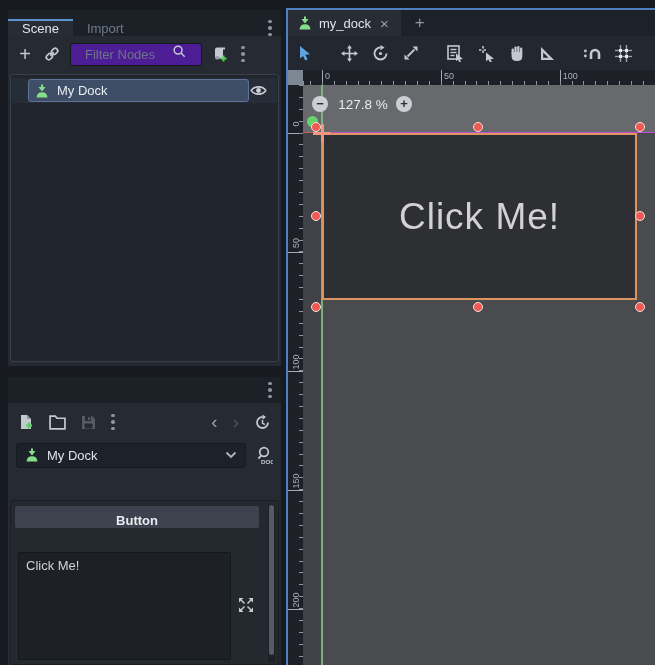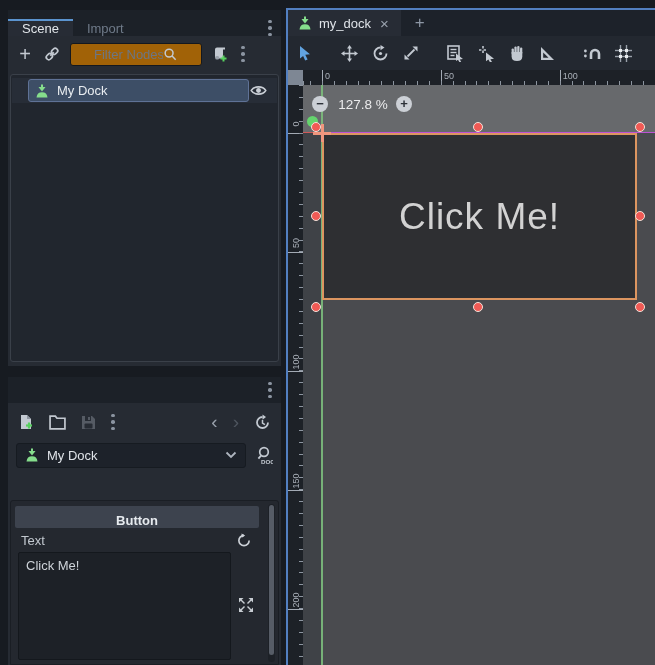--- a/index.html
+++ b/index.html
@@ -11,21 +11,21 @@
     position:relative;
   }
 
   
   .tabbar { position:absolute; left:8px; width:273px; height:26px; background:#1c2128; display:flex; align-items:stretch; }
   .tab { display:flex; align-items:center; padding:0 14px; color:#6f7a89; position:relative; }
   .tab.active { background:#272c35; color:#e2e6ea; border-top:2px solid #5b94cf; }
   .dots3 { width:4px; display:flex; flex-direction:column; justify-content:center; gap:3px; }
   .dots3 i { width:3.5px; height:3.5px; border-radius:50%; background:#8b94a1; display:block; }
   .panel { position:absolute; left:8px; width:273px; background:#262b33; }
-  .field { background:#a16207; border:1px solid #14181e; border-radius:3px; display:flex; align-items:center; padding:0 23px; }
+  .field { background:#4c1d95; border:1px solid #14181e; border-radius:3px; display:flex; padding:0 14px; }
   .field input { flex:1; background:transparent; border:none; outline:none; color:#d4d9df; font:13px "Liberation Sans",sans-serif; min-width:0; }
   .field input::placeholder { color:#6c7684; }
   .iconbtn { display:flex; align-items:center; justify-content:center; }
   svg { display:block; }
 
   
   #scene-tabbar { top:10px;align-items:flex-end; }
   #scene-panel { top:36px; height:330px; }
   #scene-toolbar { position:absolute; left:0; top:0; width:100%; height:36px; display:flex; align-items:center; gap:10px; padding:0 8px; }
   #filter-nodes { width:132px; height:23px; }
@@ -262,29 +262,20 @@
   </div>
 
 
   <div id="props">
     <div class="cat-header">
       <svg width="14" height="14" viewBox="0 0 14 14">
           <use href="#i-node-button"></use>
         </svg>
       <span>Button</span>
     </div>
-    <div class="prop-row">
-      <span>Text</span>
-      <span class="iconbtn">
-        <svg width="14" height="14" viewBox="0 0 15 15">
-          <path d="M13,8 A5.5,5.5 0 1 1 7.5,2.5" fill="none" stroke="#ccd1d7" stroke-width="1.8"></path>
-          <path d="M4.8,0.5 L8.8,2.6 L5,5.2 Z" fill="#ccd1d7"></path>
-        </svg>
-      </span>
-    </div>
     <div class="text-area"><span>Click Me!</span></div>
     <div class="iconbtn" id="expand-btn">
       <svg width="16" height="16" viewBox="0 0 16 16">
         <g fill="#c8cdd3">
           <path d="M1,1 h4.5 L1,5.5 Z"></path>
             <path d="M15,1 v4.5 L10.5,1 Z"></path>
           <path d="M15,15 h-4.5 L15,10.5 Z"></path>
             <path d="M1,15 v-4.5 L5.5,15 Z"></path>
         </g>
         <g stroke="#c8cdd3" stroke-width="1.4">

